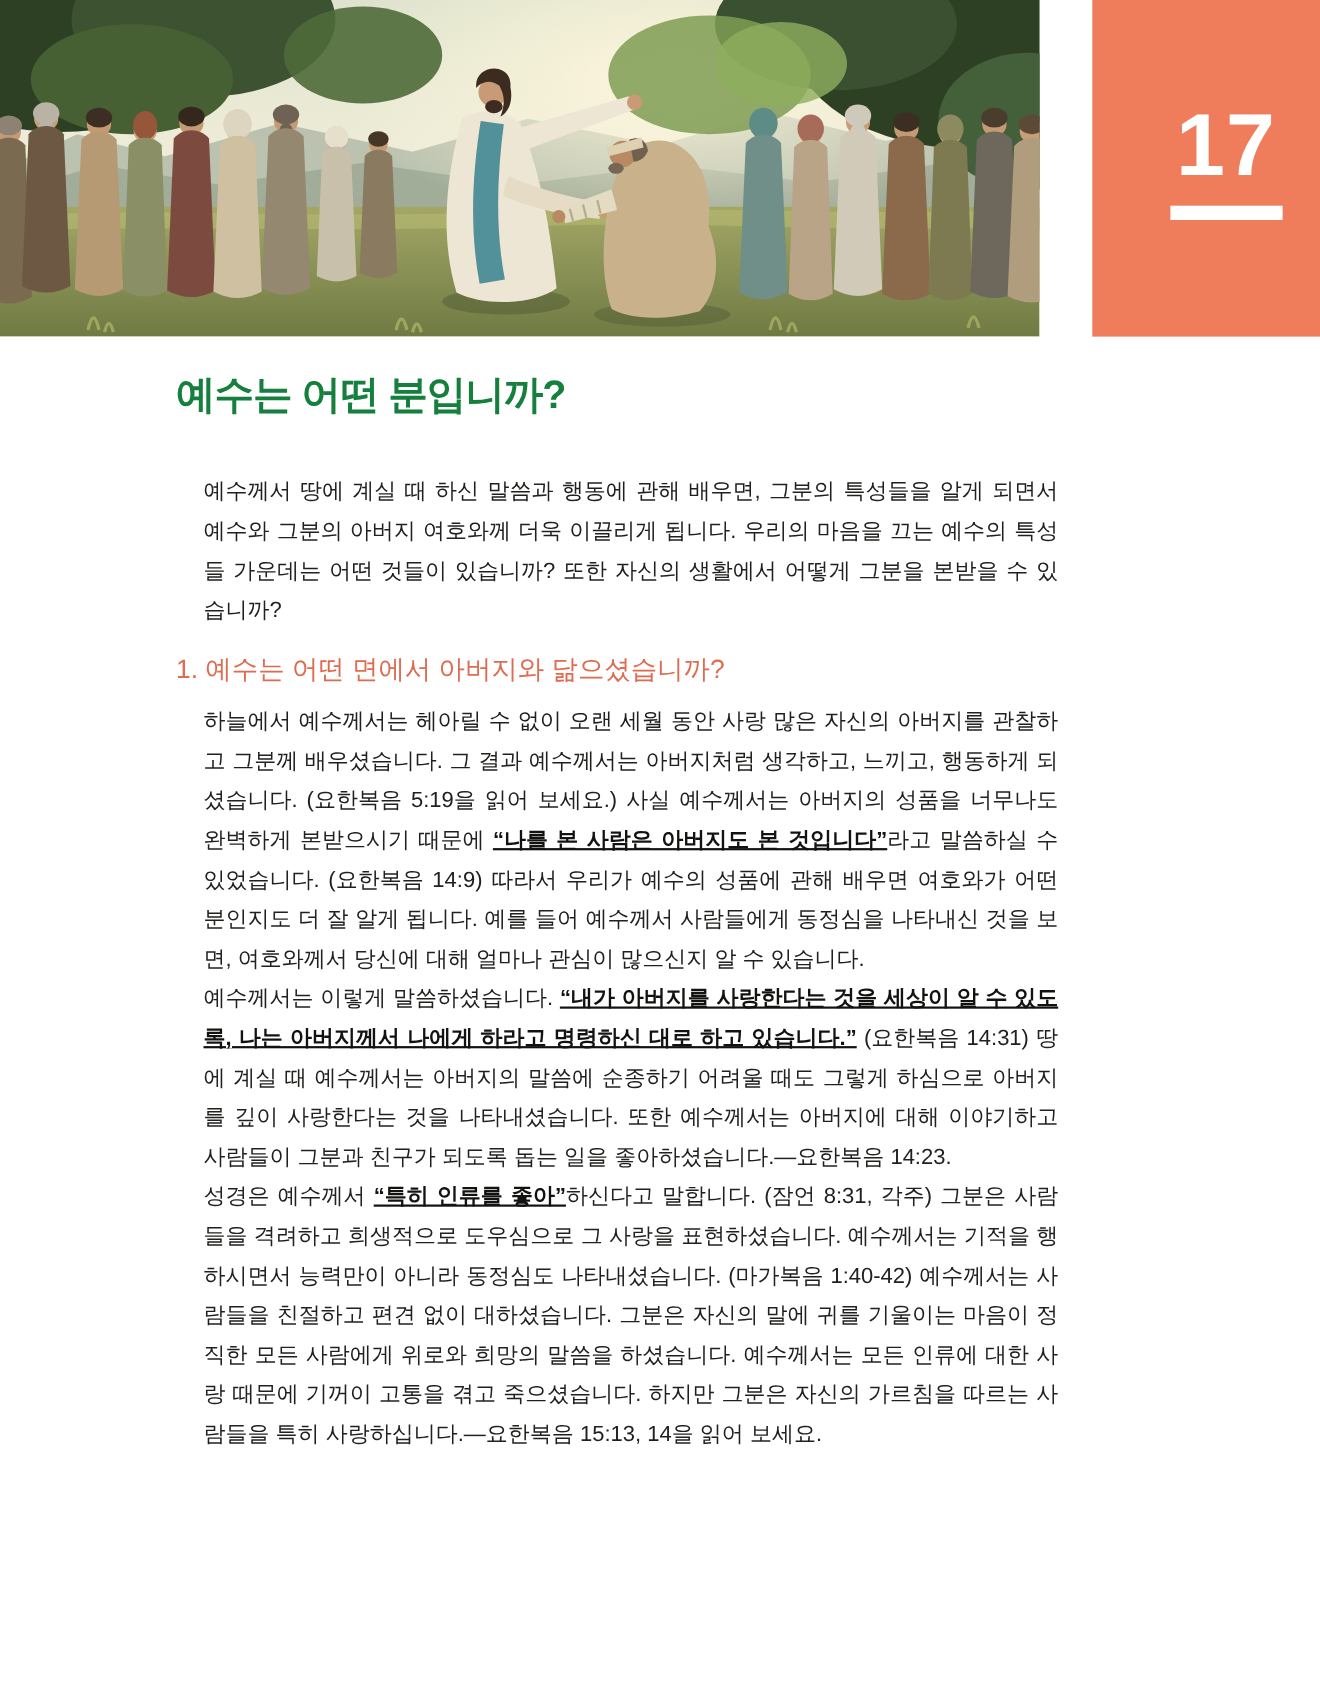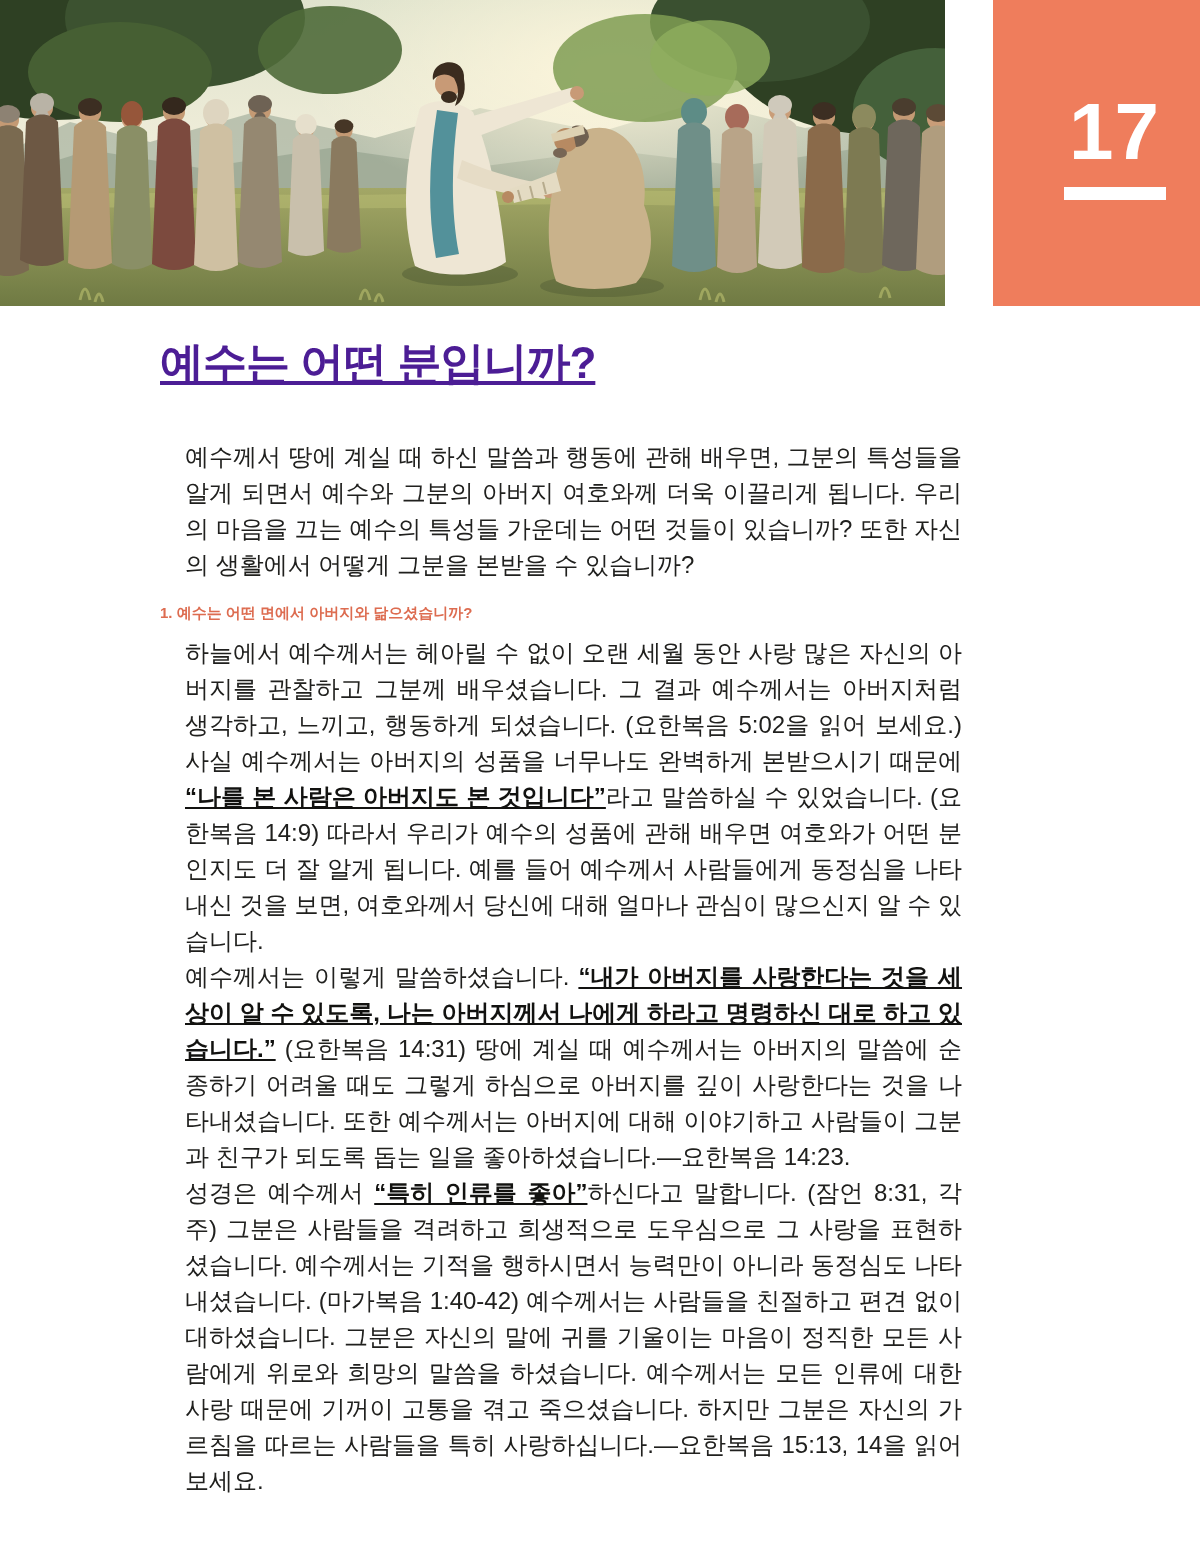--- a/index.html
+++ b/index.html
@@ -25,29 +25,29 @@
     display:flex;flex-direction:column;align-items:center;
   }
   .lesson-number{
     margin-top:92px;font-size:80px;line-height:1;font-weight:800;
     color:#ffffff;letter-spacing:1px;
   }
   .lesson-underline{width:102px;height:13px;background:#ffffff;margin-top:15px;}
   
   main{position:absolute;left:160px;top:338px;width:802px;}
   h1{
-    margin:0 0 50px 0;font-size:44px;line-height:1.15;font-weight:800;
-    letter-spacing:-1px;color:#4c1d95;text-decoration:underline;
+    margin:0 0 50px 0;font-size:36px;line-height:1.15;font-weight:800;
+    letter-spacing:-1px;color:#15803d;
   }
   p.body-par{
-    margin:0 0 0 25px;font-size:24px;line-height:36px;
+    margin:0 0 0 25px;font-size:20px;line-height:36px;
     text-align:justify;color:var(--body-text);
   }
   h2.q{
-    margin:20px 0 13px 0;font-size:15px;line-height:1.3;font-weight:700;
+    margin:20px 0 13px 0;font-size:24px;line-height:1.3;font-weight:400;
     color:var(--heading);
   }
   p.body-par b{font-weight:700;color:#121210;text-decoration:underline;}
 </style>
 </head>
 <body>
 
 <header>
   <figure class="hero-photo" aria-label="예수께서 들판에서 무릎 꿇은 병든 남자를 고쳐 주시고 무리가 지켜보는 장면">
     <svg viewBox="0 0 945 306" preserveAspectRatio="xMidYMid slice" aria-hidden="true">
@@ -217,21 +217,21 @@
   </aside>
 </header>
 
 <main>
   <h1>예수는 어떤 분입니까?</h1>
 
   <p class="body-par intro">예수께서 땅에 계실 때 하신 말씀과 행동에 관해 배우면, 그분의 특성들을 알게 되면서 예수와 그분의 아버지 여호와께 더욱 이끌리게 됩니다. 우리의 마음을 끄는 예수의 특성들 가운데는 어떤 것들이 있습니까? 또한 자신의 생활에서 어떻게 그분을 본받을 수 있습니까?</p>
 
   <section>
     <h2 class="q">1. 예수는 어떤 면에서 아버지와 닮으셨습니까?</h2>
-    <p class="body-par"><span>하늘에서 예수께서는 헤아릴 수 없이 오랜 세월 동안 사랑 많은 자신의 아버지를 관찰하고 그분께 배우셨습니다. 그 결과 예수께서는 아버지처럼 생각하고, 느끼고, 행동하게 되셨습니다. (요한복음 5:02을 읽어 보세요.) 사실 예수께서는 아버지의 성품을 너무나도 완벽하게 본받으시기 때문에 </span><b>“나를 본 사람은 아버지도 본 것입니다”</b><span>라고 말씀하실 수 있었습니다. (요한복음 14:9) 따라서 우리가 예수의 성품에 관해 배우면 여호와가 어떤 분인지도 더 잘 알게 됩니다. 예를 들어 예수께서 사람들에게 동정심을 나타내신 것을 보면, 여호와께서 당신에 대해 얼마나 관심이 많으신지 알 수 있습니다.</span></p>
+    <p class="body-par"><span>하늘에서 예수께서는 헤아릴 수 없이 오랜 세월 동안 사랑 많은 자신의 아버지를 관찰하고 그분께 배우셨습니다. 그 결과 예수께서는 아버지처럼 생각하고, 느끼고, 행동하게 되셨습니다. (요한복음 5:19을 읽어 보세요.) 사실 예수께서는 아버지의 성품을 너무나도 완벽하게 본받으시기 때문에 </span><b>“나를 본 사람은 아버지도 본 것입니다”</b><span>라고 말씀하실 수 있었습니다. (요한복음 14:9) 따라서 우리가 예수의 성품에 관해 배우면 여호와가 어떤 분인지도 더 잘 알게 됩니다. 예를 들어 예수께서 사람들에게 동정심을 나타내신 것을 보면, 여호와께서 당신에 대해 얼마나 관심이 많으신지 알 수 있습니다.</span></p>
   </section>
 
   <section>
     <p class="body-par"><span>예수께서는 이렇게 말씀하셨습니다. </span><b>“내가 아버지를 사랑한다는 것을 세상이 알 수 있도록, 나는 아버지께서 나에게 하라고 명령하신 대로 하고 있습니다.”</b><span> (요한복음 14:31) 땅에 계실 때 예수께서는 아버지의 말씀에 순종하기 어려울 때도 그렇게 하심으로 아버지를 깊이 사랑한다는 것을 나타내셨습니다. 또한 예수께서는 아버지에 대해 이야기하고 사람들이 그분과 친구가 되도록 돕는 일을 좋아하셨습니다.—요한복음 14:23.</span></p>
   </section>
 
   <section>
     <p class="body-par"><span>성경은 예수께서 </span><b>“특히 인류를 좋아”</b><span>하신다고 말합니다. (잠언 8:31, 각주) 그분은 사람들을 격려하고 희생적으로 도우심으로 그 사랑을 표현하셨습니다. 예수께서는 기적을 행하시면서 능력만이 아니라 동정심도 나타내셨습니다. (마가복음 1:40-42) 예수께서는 사람들을 친절하고 편견 없이 대하셨습니다. 그분은 자신의 말에 귀를 기울이는 마음이 정직한 모든 사람에게 위로와 희망의 말씀을 하셨습니다. 예수께서는 모든 인류에 대한 사랑 때문에 기꺼이 고통을 겪고 죽으셨습니다. 하지만 그분은 자신의 가르침을 따르는 사람들을 특히 사랑하십니다.—요한복음 15:13, 14을 읽어 보세요.</span></p>
   </section>
 </main>

